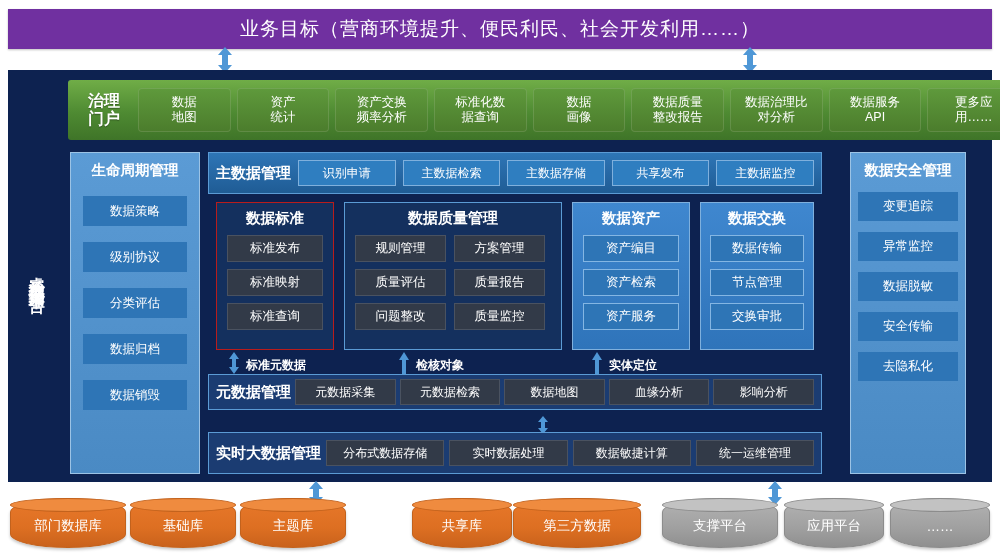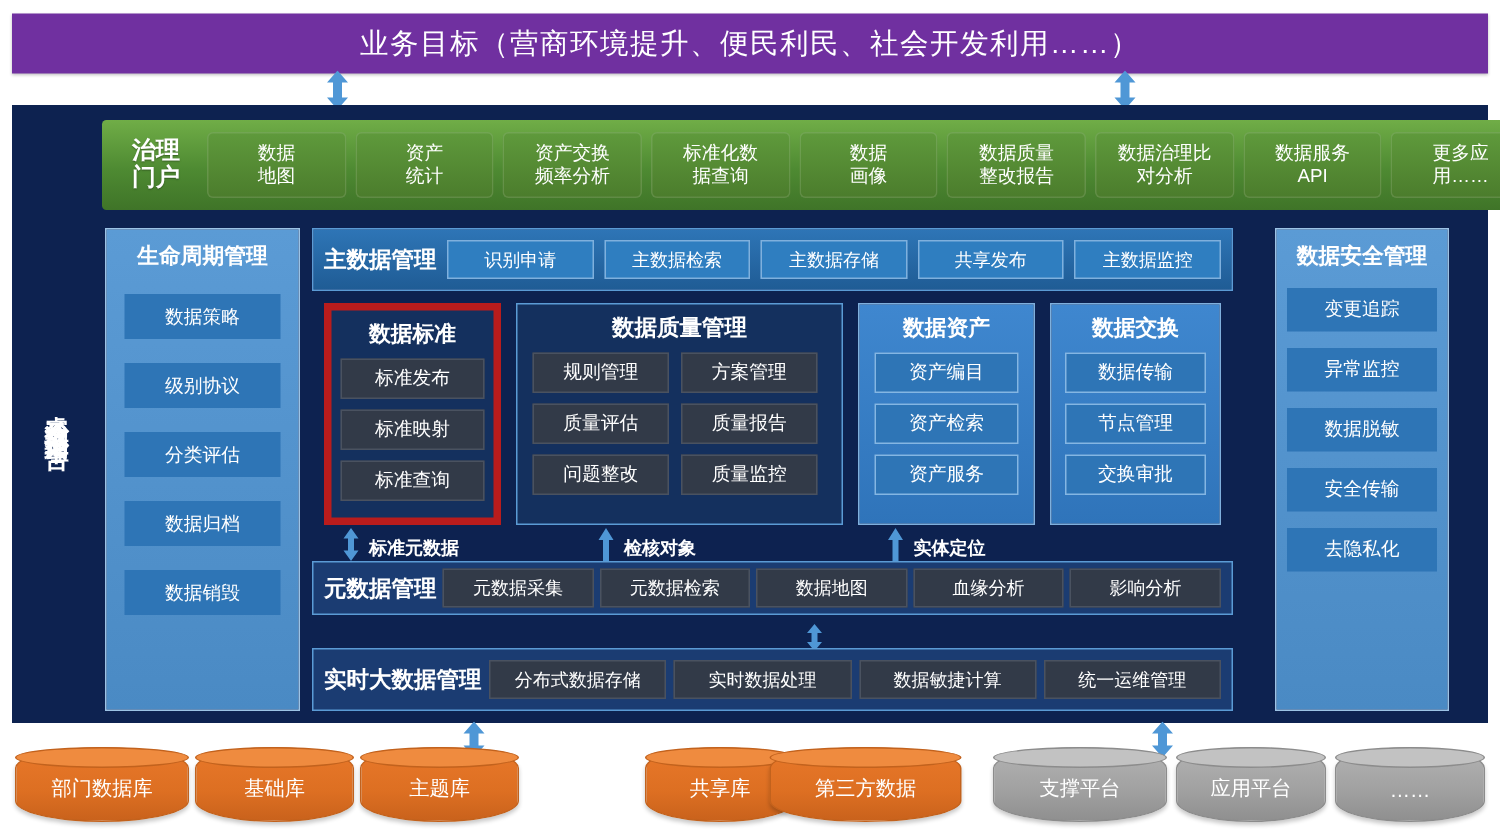--- a/index.html
+++ b/index.html
@@ -129,21 +129,21 @@
   .panelrow{position:absolute;left:0;top:50px;width:614px;height:148px;}
 
   .panel{position:absolute;top:0;box-sizing:border-box;}
   .panel h4{
     margin:0;padding:6px 0 7px 0;text-align:center;
     color:#ffffff;font-weight:bold;
   }
 
   .p-standard{
     left:8px;width:118px;height:148px;
-    background:#14305e;border:5px solid #b91c1c;
+    background:#14305e;border:1px solid #b91c1c;
   }
   .p-standard h4{font-size:14.5px;}
   .p-standard .cell{
     margin:0 auto 7px auto;width:96px;height:27px;
     background:#323a48;border:1px solid #4a5260;box-sizing:border-box;
     display:flex;align-items:center;justify-content:center;
     color:#ffffff;font-size:12.5px;
   }
 
   .p-quality{
@@ -547,21 +547,21 @@
       <div class="lbl">部门数据库</div>
     </div>
     <div class="cyl orange" style="left:130px;width:104px;">
       <div class="cap"></div>
       <div class="lbl">基础库</div>
     </div>
     <div class="cyl orange" style="left:240px;width:104px;">
       <div class="cap"></div>
       <div class="lbl">主题库</div>
     </div>
-    <div class="cyl orange" style="left:430px;width:98px;">
+    <div class="cyl orange" style="left:412px;width:98px;">
       <div class="cap"></div>
       <div class="lbl">共享库</div>
     </div>
     <div class="cyl orange" style="left:513px;width:126px;">
       <div class="cap"></div>
       <div class="lbl">第三方数据</div>
     </div>
 
     <div class="cyl gray" style="left:662px;width:114px;">
       <div class="cap"></div>

